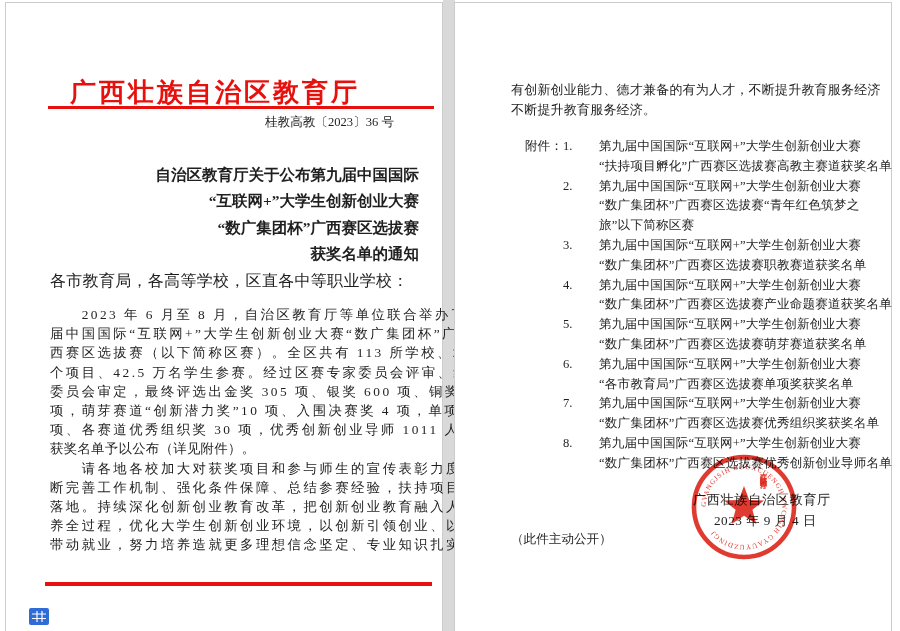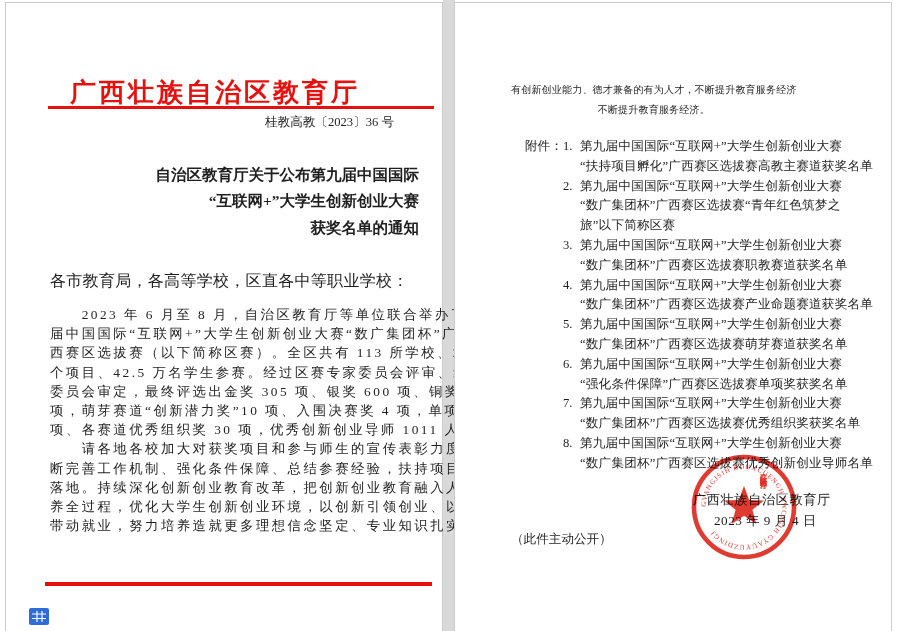--- a/index.html
+++ b/index.html
@@ -51,31 +51,31 @@
     position: absolute; left: 44px; top: 302px; width: 390px;
     font-size: 13.4px; line-height: 19.2px;
   }
   .jline { letter-spacing: 2.45px; white-space: nowrap; }
   .jline.nofill { letter-spacing: 0.3px; }
 
   .sheet-icon { position: absolute; left: 23px; top: 605px; width: 20px; height: 17px; }
 
   
   .p2-para {
-    position: absolute; left: 56px; top: 77px; font-size: 10px;
-    line-height: 19.8px; letter-spacing: 0.2px; white-space: nowrap; text-align: center;
+    position: absolute; left: 56px; top: 77px; font-size: 13px;
+    line-height: 19.8px; letter-spacing: 0.2px; white-space: nowrap;
   }
   .attach-block {
     position: absolute; left: 70px; top: 134px; font-size: 12.6px;
     line-height: 19.8px;
   }
   .attach-row { display: flex; white-space: nowrap; align-items: flex-end; }
   .attach-label { width: 38px; flex: 0 0 38px; }
   .attach-num   { width: 17px; flex: 0 0 17px; }
-  .attach-text  { letter-spacing: 0.2px; }
+  .attach-text  { letter-spacing: 0.2px; margin-left: 19px; }
 
   .signer {
     position: absolute; left: 238px; top: 488px; font-size: 13.2px;
     letter-spacing: 0.6px; white-space: nowrap;
   }
   .sign-date {
     position: absolute; left: 251px; top: 509px; font-size: 13.2px;
     letter-spacing: 0.5px; white-space: nowrap; margin-left: 8px;
   }
   .footnote {
@@ -101,20 +101,21 @@
   <div class="red-header">广西壮族自治区教育厅</div>
   <div class="red-rule"></div>
   <div class="doc-number">桂教高教〔2023〕36 号</div>
 
   <div class="title-block">
 
       <div class="title-line">自治区教育厅关于公布第九届中国国际</div>
 
       <div class="title-line">“互联网+”大学生创新创业大赛</div>
 
+      <div class="title-line">“数广集团杯”广西赛区选拔赛</div>
 
       <div class="title-line">获奖名单的通知</div>
     </div>
 
   <div class="salutation">各市教育局，各高等学校，区直各中等职业学校：</div>
 
   <div class="body-block">
 
       <div class="jline">　　2023 年 6 月至 8 月，自治区教育厅等单位联合举办了第九</div>
 
@@ -123,20 +124,21 @@
       <div class="jline">西赛区选拔赛（以下简称区赛）。全区共有 113 所学校、20.7 万</div>
 
       <div class="jline">个项目、42.5 万名学生参赛。经过区赛专家委员会评审、组织</div>
 
       <div class="jline">委员会审定，最终评选出金奖 305 项、银奖 600 项、铜奖 1596</div>
 
       <div class="jline">项，萌芽赛道“创新潜力奖”10 项、入围决赛奖 4 项，单项奖 5</div>
 
       <div class="jline">项、各赛道优秀组织奖 30 项，优秀创新创业导师 1011 人。现将</div>
 
+      <div class="jline nofill">获奖名单予以公布（详见附件）。</div>
 
       <div class="jline">　　请各地各校加大对获奖项目和参与师生的宣传表彰力度，不</div>
 
       <div class="jline">断完善工作机制、强化条件保障、总结参赛经验，扶持项目孵化</div>
 
       <div class="jline">落地。持续深化创新创业教育改革，把创新创业教育融入人才培</div>
 
       <div class="jline">养全过程，优化大学生创新创业环境，以创新引领创业、以创业</div>
 
       <div class="jline">带动就业，努力培养造就更多理想信念坚定、专业知识扎实、具</div>
@@ -228,21 +230,21 @@
 
       <div class="attach-row">
         <span class="attach-label"></span>
         <span class="attach-num">6.</span>
         <span class="attach-text">第九届中国国际“互联网+”大学生创新创业大赛</span>
       </div>
 
       <div class="attach-row">
         <span class="attach-label"></span>
         <span class="attach-num"></span>
-        <span class="attach-text">“强化条件保障”广西赛区选拔赛单项奖获奖名单</span>
+        <span class="attach-text">“各市教育局”广西赛区选拔赛单项奖获奖名单</span>
       </div>
 
       <div class="attach-row">
         <span class="attach-label"></span>
         <span class="attach-num">7.</span>
         <span class="attach-text">第九届中国国际“互联网+”大学生创新创业大赛</span>
       </div>
 
       <div class="attach-row">
         <span class="attach-label"></span>

